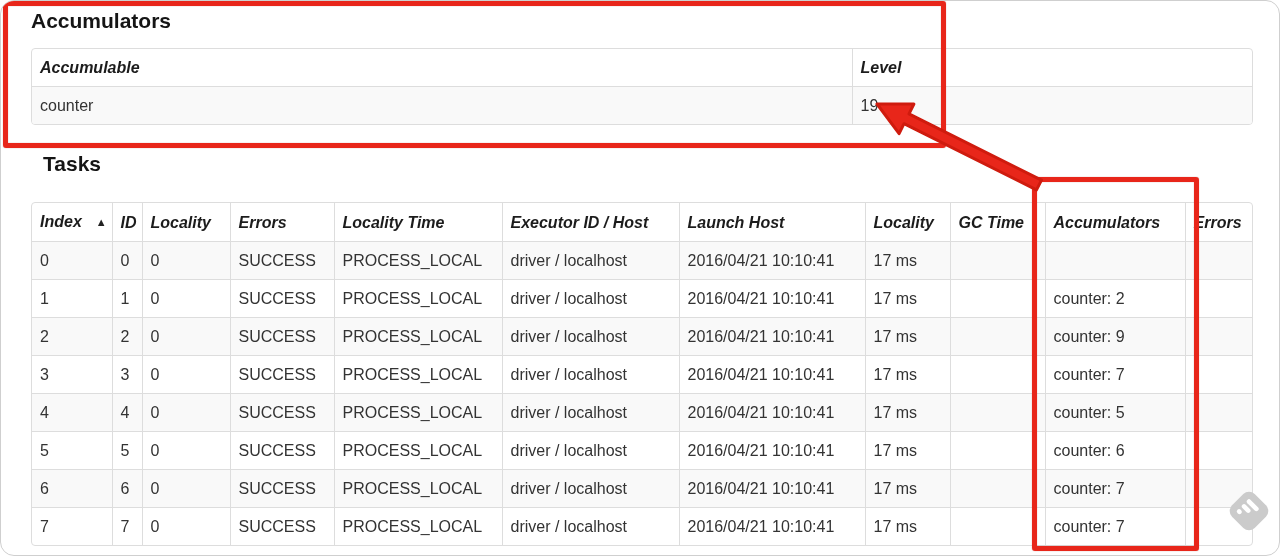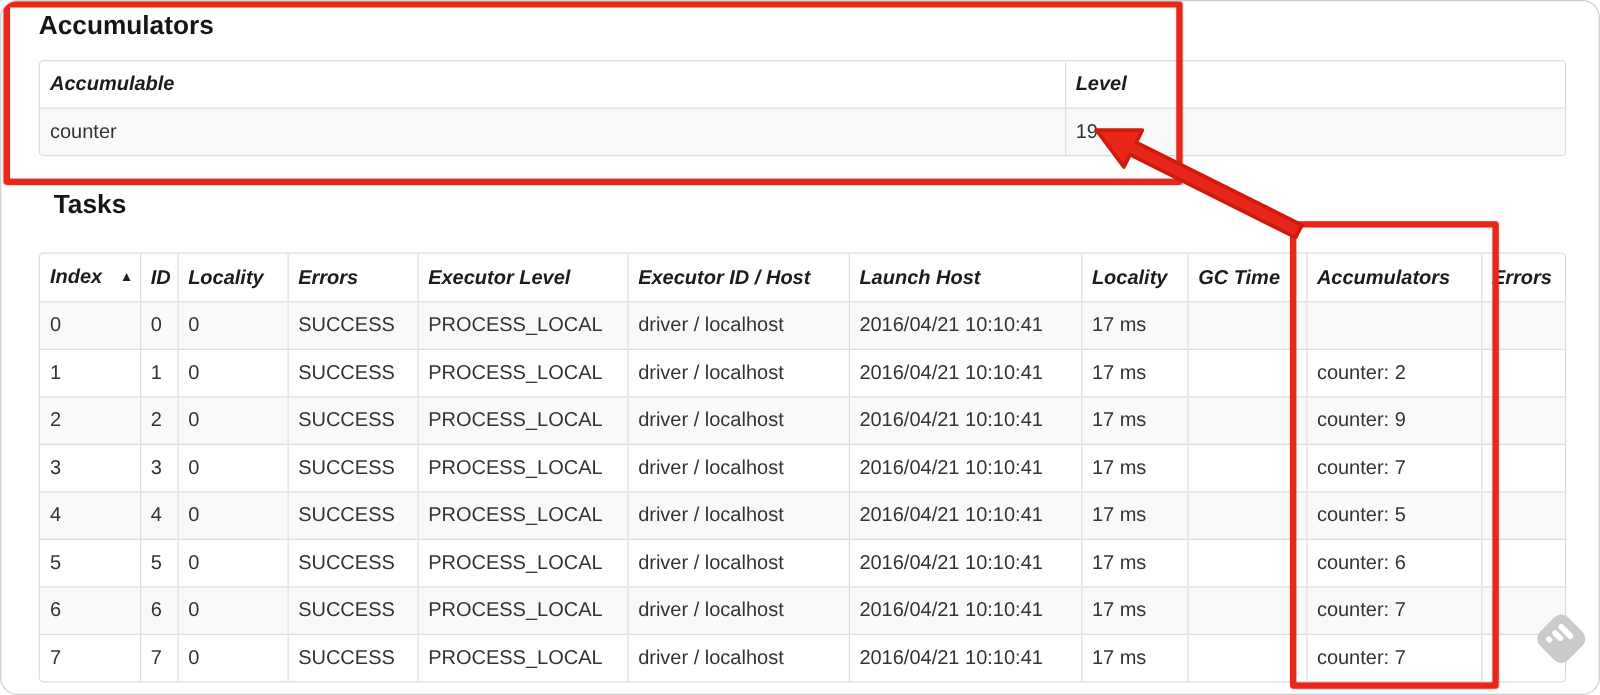--- a/index.html
+++ b/index.html
@@ -83,21 +83,21 @@
         <col style="width:95px">
           <col style="width:140px">
           <col style="width:67px">
       </colgroup>
       <thead>
         <tr>
           <th><span>Index</span><span class="sort-icon">▲</span></th>
           <th>ID</th>
           <th>Locality</th>
           <th>Errors</th>
-          <th>Executor Level</th>
+          <th>Locality Time</th>
           <th>Executor ID / Host</th>
           <th>Launch Host</th>
           <th>Locality</th>
           <th>GC Time</th>
           <th>Accumulators</th>
           <th>Errors</th>
         </tr>
       </thead>
       <tbody>
         <tr>

